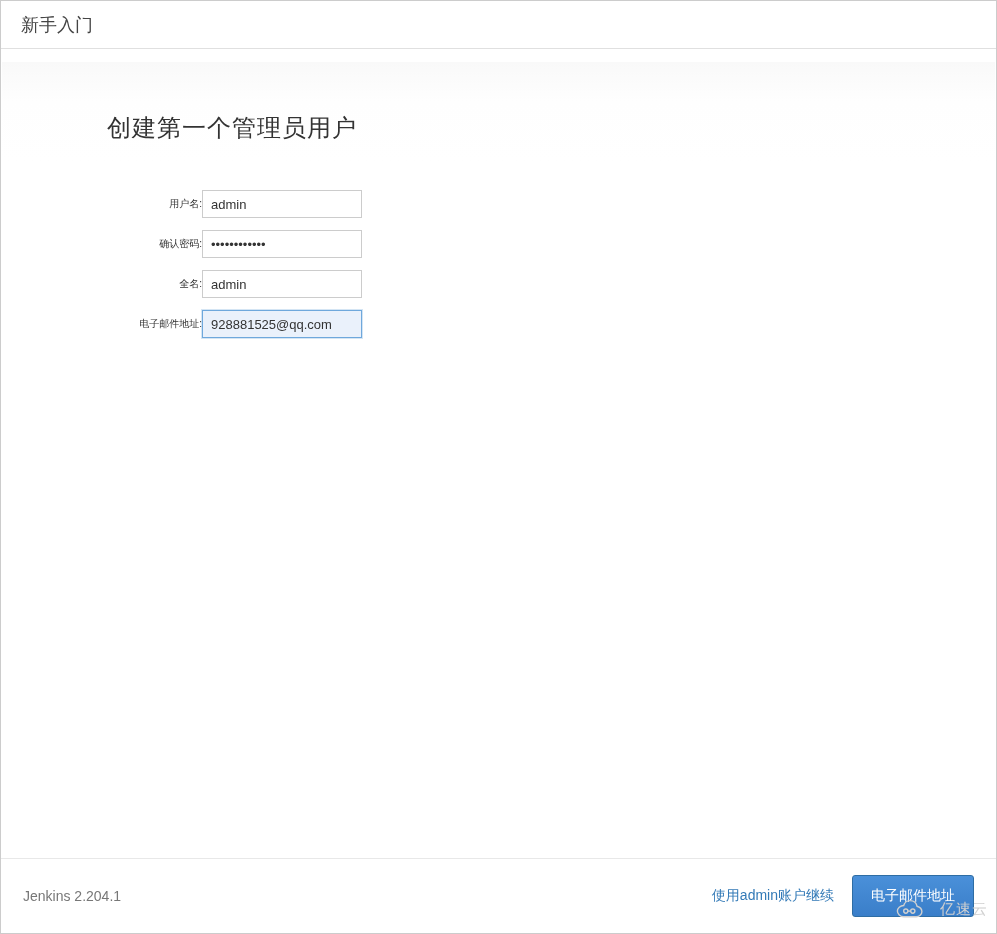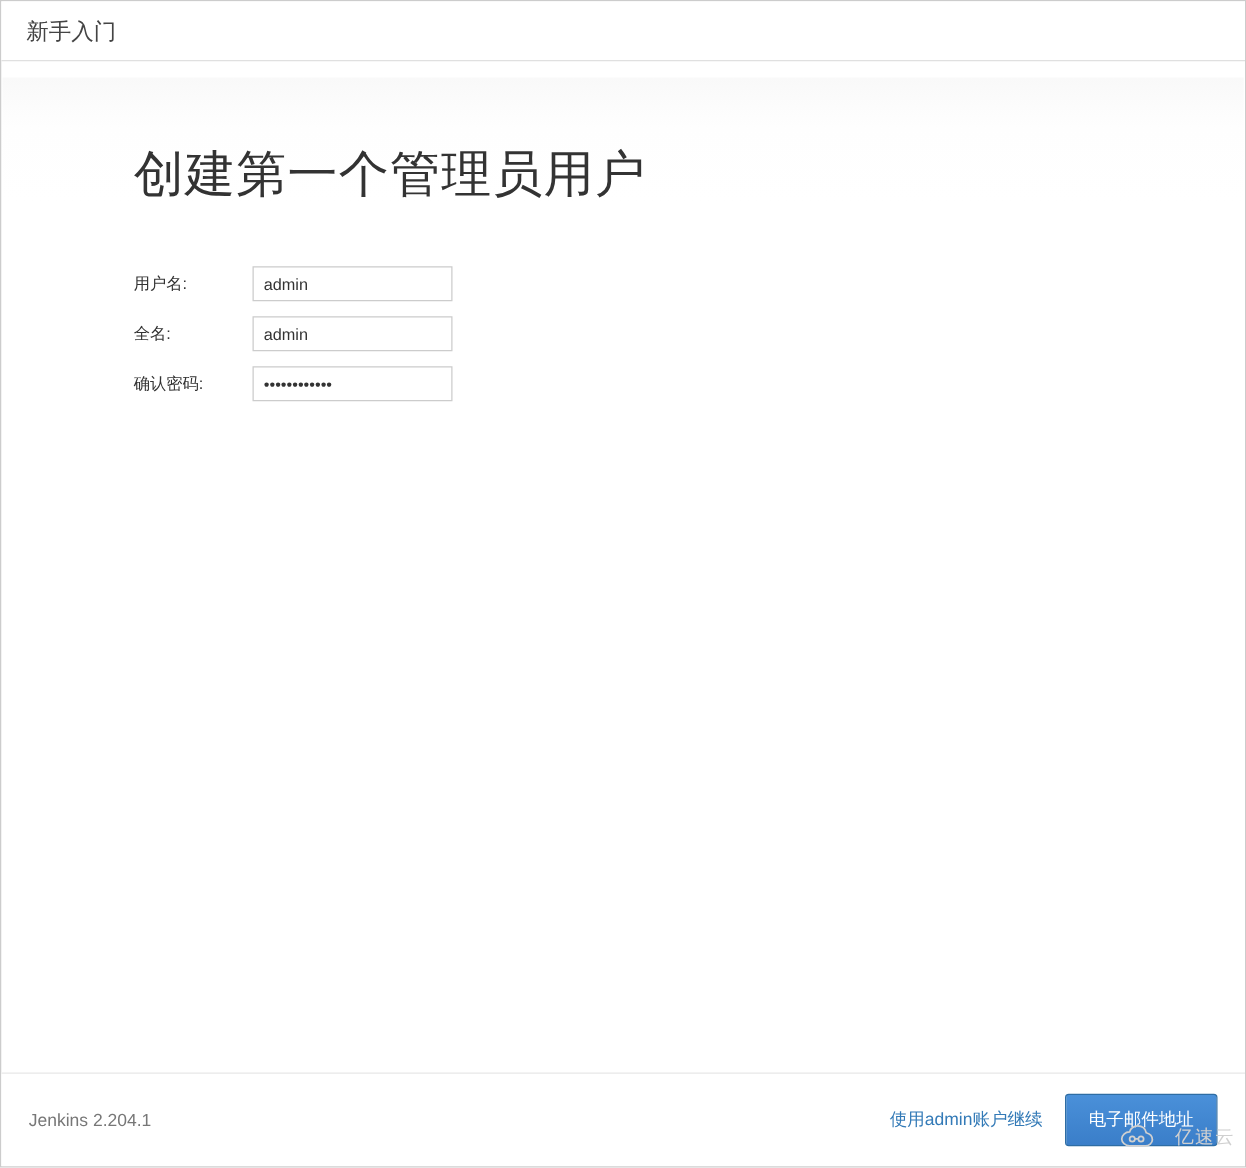--- a/index.html
+++ b/index.html
@@ -33,39 +33,39 @@
       position: absolute;
       top: 61px;
       left: 1px;
       right: 1px;
       bottom: 75px;
       background: linear-gradient(to bottom, #f9f9f9 0%, #fefefe 40px, #ffffff 100px);
       padding: 50px 100px 40px 105px;
       overflow: auto;
     }
     .main-heading {
-      font-size: 40px;
+      font-size: 24px;
       font-weight: 400;
       color: #333;
       margin-bottom: 40px;
       letter-spacing: 1px;
     }
     .form-table {
       border-collapse: separate;
       border-spacing: 0;
     }
     .form-row td {
       padding: 6px 0;
       vertical-align: middle;
     }
     .form-label {
-      font-size: 13px;
+      font-size: 10px;
       color: #333;
       width: 95px;
-      text-align: left;
+      text-align: right;
       padding-right: 8px;
     }
     .text-input {
       width: 160px;
       height: 28px;
       border: 1px solid #ccc;
       padding: 0 8px;
       font-size: 13px;
       color: #333;
       outline: none;
@@ -151,29 +151,35 @@
 
   <table class="form-table">
     <tbody>
         <tr class="form-row">
       <td class="form-label">用户名:</td>
       <td>
         <input type="text" class="text-input" value="admin" style="">
       </td>
     </tr>
     <tr class="form-row">
+      <td class="form-label">确认密码:</td>
+      <td>
+        <input type="password" class="text-input" value="••••••••••••" style="">
+      </td>
+    </tr>
+    <tr class="form-row">
       <td class="form-label">全名:</td>
       <td>
         <input type="text" class="text-input" value="admin" style="">
       </td>
     </tr>
     <tr class="form-row">
-      <td class="form-label">确认密码:</td>
-      <td>
-        <input type="password" class="text-input" value="••••••••••••" style="">
+      <td class="form-label">电子邮件地址:</td>
+      <td>
+        <input type="text" class="text-input focused" value="928881525@qq.com" style="">
       </td>
     </tr>
   </tbody>
     </table>
 </div>
 
 <div class="footer">
   <span class="version-text">Jenkins 2.204.1</span>
   <div class="footer-actions">
     <button class="link-button">使用admin账户继续</button>

